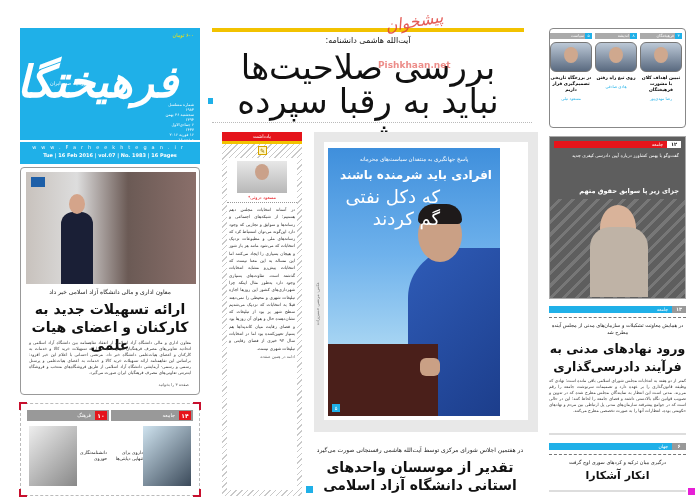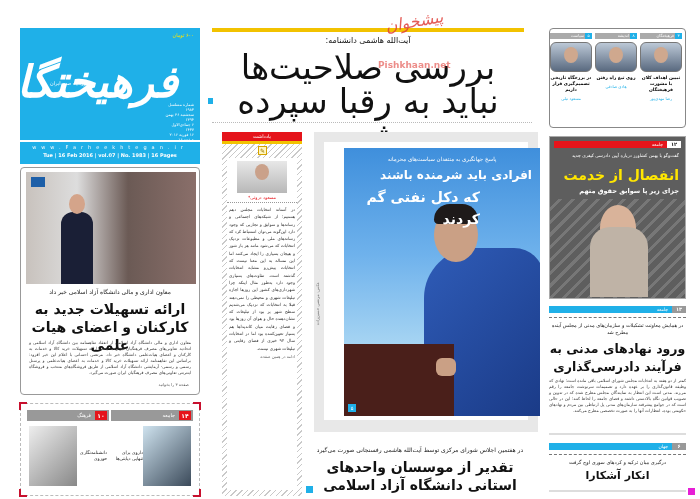--- a/index.html
+++ b/index.html
@@ -62,30 +62,30 @@
   .opinion .title { font-size: 7.5px; font-weight: bold; text-align: center; margin-top: 2px; line-height: 10px; }
   .opinion .portrait { width: 50px; height: 32px; margin: 3px auto 0; background: linear-gradient(#e8e8e8,#b8b8b8); position: relative; }
   .opinion .portrait::after { content:""; position:absolute; left: 18px; top: 3px; width: 14px; height: 16px; border-radius: 50%; background:#caa18a; }
   .opinion .author { font-size: 4.5px; color:#e5141b; text-align: center; margin-top: 2px; border-bottom: 1px dotted #999; padding-bottom: 2px; }
   .opinion .text { font-size: 4.3px; line-height: 7.3px; color:#333; text-align: justify; padding: 3px 2px 0; }
   .opinion .cont { font-size: 4px; color:#666; padding: 2px; }
 
   
   .photo-frame { left: 314px; top: 132px; width: 224px; height: 300px; background:#e8e8e8; }
   .photo-inner { position:absolute; left: 10px; top: 10px; width: 204px; height: 278px; background:#fff; padding: 2px; }
-  .photo-img { position:absolute; left: 20px; top: 6px; width: 196px; height: 268px;
+  .photo-img { position:absolute; left: 4px; top: 6px; width: 172px; height: 268px;
     background: linear-gradient(180deg,#3f8fdc 0%,#6fb2ec 40%,#a9d6f3 75%,#cfe9f8 100%); overflow: hidden; }
   .photo-img .suit { position:absolute; left: 80px; top: 100px; width: 120px; height: 170px; background: linear-gradient(135deg,#2f5cb8,#1a3a86); border-radius: 50px 30px 0 0; }
   .photo-img .face { position:absolute; left: 90px; top: 60px; width: 44px; height: 54px; background:#caa085; border-radius: 50%; }
   .photo-img .hair { position:absolute; left: 90px; top: 56px; width: 44px; height: 20px; background:#1e1a1a; border-radius: 22px 22px 6px 6px; }
   .photo-img .podium { position:absolute; left: 0; top: 196px; width: 110px; height: 72px; background: #4a1f1a; }
   .photo-img .hand { position:absolute; left: 92px; top: 210px; width: 20px; height: 18px; background:#caa085; border-radius: 6px; }
   .photo-kicker { position:absolute; top: 8px; left: 4px; right: 4px; font-size: 5.5px; color:#fff; text-align:center; }
   .photo-head1 { position:absolute; top: 20px; left: 4px; right: 8px; font-size: 12px; color:#fff; text-align:right; font-weight:bold; }
-  .photo-head2 { position:absolute; top: 38px; left: 4px; right: 60px; font-size: 14px; color:#fff; text-align:right; font-weight:bold; line-height: 22px; }
+  .photo-head2 { position:absolute; top: 38px; left: 4px; right: 60px; font-size: 18px; color:#fff; text-align:right; font-weight:normal; line-height: 22px; }
   .photo-num { position:absolute; left: 4px; bottom: 4px; width: 8px; height: 8px; background:#1fb0e8; color:#fff; font-size: 5px; text-align:center; line-height: 8px; }
   .photo-credit { position:absolute; left: 1px; top: 150px; font-size: 4px; color:#777; writing-mode: vertical-rl; transform: rotate(180deg); }
 
   .bottom-center-kicker { left: 300px; top: 446px; width: 240px; font-size: 6px; text-align: center; color:#222; }
   .bottom-center-headline { left: 300px; top: 458px; width: 240px; font-size: 14px; font-weight: bold; text-align: center; line-height: 18px; color:#111; }
   .bottom-num { left: 306px; top: 486px; width: 7px; height: 7px; background:#1fb0e8; }
 
   
   .cols-box { left: 549px; top: 28px; width: 137px; height: 100px; border: 1px solid #888; border-radius: 4px; }
   .col-item { position:absolute; top: 4px; width: 42px; height: 92px; }
@@ -242,21 +242,20 @@
 
 <div class="abs feature rtl">
   <div class="stripes"></div>
   <div class="manhead"></div>
   <div class="man"></div>
   <div class="topbar">
     <span class="num">۱۲</span>
     <span class="lbl">جامعه</span>
   </div>
   <div class="k1">گفت‌وگو با بهمن کشاورز درباره آیین دادرسی کیفری جدید</div>
-  <div class="head">انفصال از خدمت</div>
   <div class="sub">جزای زیر پا سوابق حقوق متهم</div>
 </div>
 
 <div class="section-bar" style="left:549px;top:306px;width:137px;">
   <span class="num">۱۳</span>
   <span class="lbl">جامعه</span>
 </div>
 <div class="dash-line" style="left:549px;top:317px;width:137px;"></div>
 <div class="abs rs-kicker rtl">در همایش معاونت تشکیلات و سازمان‌های مدنی از مجلس آینده مطرح شد</div>
 <div class="abs rs-head rtl">ورود نهادهای مدنی به فرآیند دادرسی‌گذاری</div>

